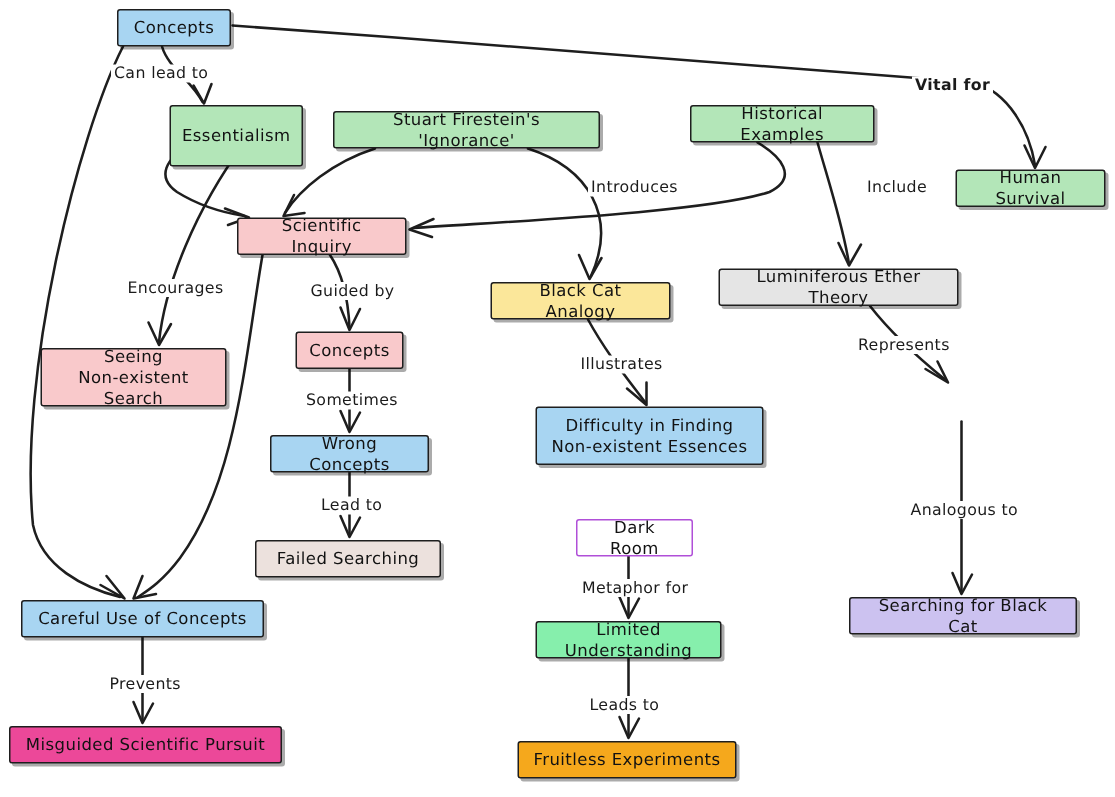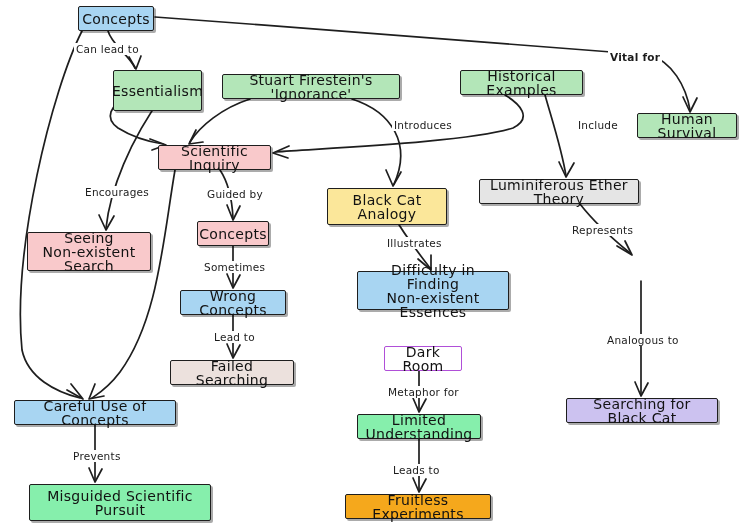--- a/index.html
+++ b/index.html
@@ -44,21 +44,21 @@
   .node {
     position: absolute;
     box-sizing: border-box;
     border: 1.4px solid #1e1e1e;
     border-radius: 2px;
     display: flex;
     align-items: center;
     justify-content: center;
     text-align: center;
     color: #121212;
-    font-size: 14px;
+    font-size: 11px;
     line-height: 14px;
     letter-spacing: 0.3px;
     padding: 3px 8px;
     box-shadow: 2px 2px 0 rgba(0,0,0,0.33);
     white-space: pre-line;
   }
   .edge-label {
     position: absolute;
     color: #1b1b1b;
     font-size: 10.5px;
@@ -173,34 +173,34 @@
     </g>
 
   </svg>
 
   <div class="node" style="left: 78px; top: 6px; width: 76px; height: 25px; background: rgb(168, 213, 242); border-color: rgb(30, 30, 30);">Concepts</div>
   <div class="node" style="left: 113px; top: 70px; width: 89px; height: 41px; background: rgb(179, 230, 184); border-color: rgb(30, 30, 30);">Essentialism</div>
   <div class="node" style="left: 222px; top: 74px; width: 178px; height: 25px; background: rgb(179, 230, 184); border-color: rgb(30, 30, 30);">Stuart Firestein's 'Ignorance'</div>
   <div class="node" style="left: 460px; top: 70px; width: 123px; height: 25px; background: rgb(179, 230, 184); border-color: rgb(30, 30, 30);">Historical Examples</div>
   <div class="node" style="left: 637px; top: 113px; width: 100px; height: 25px; background: rgb(179, 230, 184); border-color: rgb(30, 30, 30);">Human Survival</div>
   <div class="node" style="left: 158px; top: 145px; width: 113px; height: 25px; background: rgb(249, 201, 203); border-color: rgb(30, 30, 30);">Scientific Inquiry</div>
-  <div class="node" style="left: 327px; top: 188px; width: 120px; height: 37px; background: rgb(251, 231, 154); border-color: rgb(30, 30, 30);">Black Cat Analogy</div>
+  <div class="node" style="left: 327px; top: 188px; width: 120px; height: 25px; background: rgb(251, 231, 154); border-color: rgb(30, 30, 30);">Black Cat Analogy</div>
   <div class="node" style="left: 479px; top: 179px; width: 160px; height: 25px; background: #e5e5e5; border-color: rgb(30, 30, 30);">Luminiferous Ether Theory</div>
   <div class="node" style="left: 27px; top: 232px; width: 124px; height: 39px; background: rgb(249, 201, 203); border-color: rgb(30, 30, 30);">Seeing
 Non-existent Search</div>
   <div class="node" style="left: 197px; top: 221px; width: 72px; height: 25px; background: rgb(249, 201, 203); border-color: rgb(30, 30, 30);">Concepts</div>
   <div class="node" style="left: 357px; top: 271px; width: 152px; height: 39px; background: rgb(168, 213, 242); border-color: rgb(30, 30, 30);">Difficulty in Finding
 Non-existent Essences</div>
   <div class="node" style="left: 180px; top: 290px; width: 106px; height: 25px; background: rgb(168, 213, 242); border-color: rgb(30, 30, 30);">Wrong Concepts</div>
   <div class="node" style="left: 384px; top: 346px; width: 78px; height: 25px; background: rgb(255, 255, 255); border-color: rgb(176, 79, 216); border-width: 1.6px; box-shadow: none;">Dark Room</div>
   <div class="node" style="left: 170px; top: 360px; width: 124px; height: 25px; background: rgb(236, 225, 221); border-color: rgb(30, 30, 30);">Failed Searching</div>
   <div class="node" style="left: 566px; top: 398px; width: 152px; height: 25px; background: rgb(204, 194, 240); border-color: rgb(30, 30, 30);">Searching for Black Cat</div>
   <div class="node" style="left: 14px; top: 400px; width: 162px; height: 25px; background: rgb(168, 213, 242); border-color: rgb(30, 30, 30);">Careful Use of Concepts</div>
   <div class="node" style="left: 357px; top: 414px; width: 124px; height: 25px; background: #86efac; border-color: rgb(30, 30, 30);">Limited Understanding</div>
-  <div class="node" style="left: 29px; top: 484px; width: 182px; height: 37px; background: #86efac; border-color: rgb(30, 30, 30);">Misguided Scientific Pursuit</div>
+  <div class="node" style="left: 6px; top: 484px; width: 182px; height: 25px; background: #ec4899; border-color: rgb(30, 30, 30);">Misguided Scientific Pursuit</div>
   <div class="node" style="left: 345px; top: 494px; width: 146px; height: 25px; background: rgb(245, 168, 28); border-color: rgb(30, 30, 30);">Fruitless Experiments</div>
 
   <div class="edge-label" style="left: 74px; top: 43px;">Can lead to</div>
   <div class="edge-label" style="left: 608px; top: 51px; font-weight: bold;">Vital for</div>
   <div class="edge-label" style="left: 392px; top: 119px;">Introduces</div>
   <div class="edge-label" style="left: 576px; top: 119px;">Include</div>
   <div class="edge-label" style="left: 83px; top: 186px;">Encourages</div>
   <div class="edge-label" style="left: 205px; top: 188px;">Guided by</div>
   <div class="edge-label" style="left: 570px; top: 224px;">Represents</div>
   <div class="edge-label" style="left: 385px; top: 237px;">Illustrates</div>

